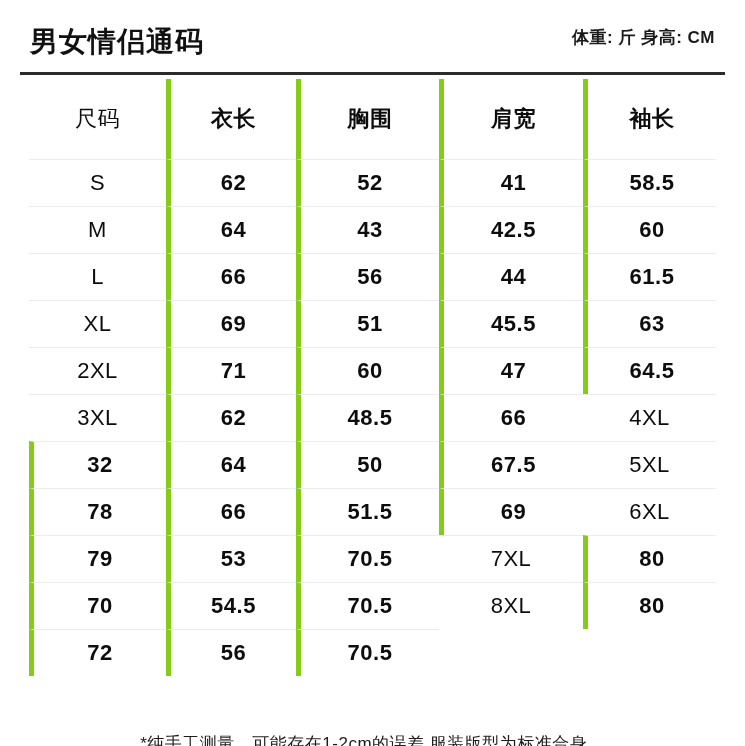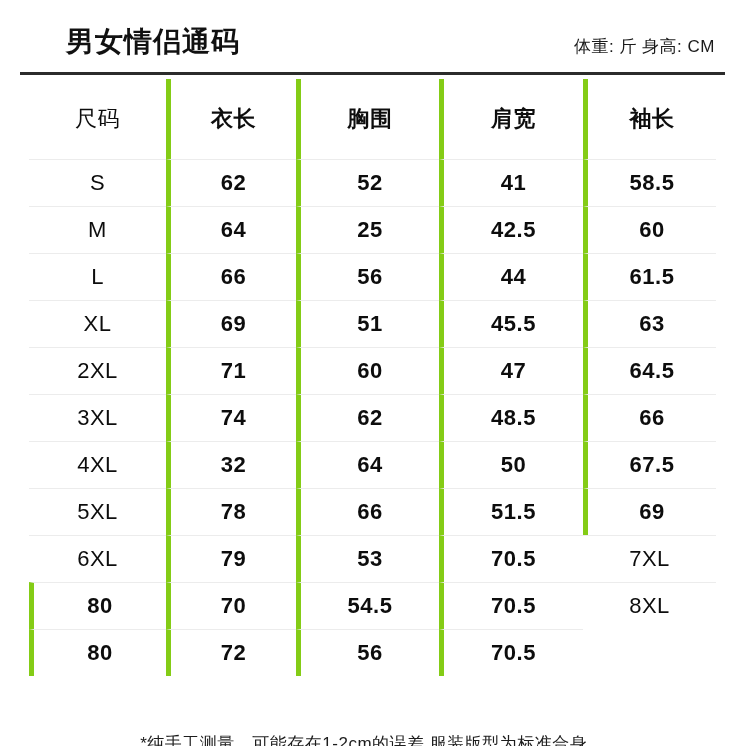--- a/index.html
+++ b/index.html
@@ -6,33 +6,32 @@
   html, body {
     width: 745px; height: 746px;
     background: #ffffff;
     color: #111111;
     font-family: "Liberation Sans", "DejaVu Sans", sans-serif;
     overflow: hidden;
   }
   .header {
     display: flex;
     justify-content: space-between;
-    align-items: flex-end;
+    align-items: flex-start;
     padding: 26px 30px 0 30px;
-    margin-left: 36px;
   }
   .title {
     font-size: 28px;
     font-weight: 700;
     letter-spacing: 1px;
     line-height: 1.15;
   }
   .units {
     font-size: 17px;
-    font-weight: 400;
+    font-weight: 700;
     color: #1a1a1a;
     letter-spacing: 0.5px;
   }
   .rule {
     margin: 14px 20px 0 20px;
     border-top: 3px solid #2b2b2b;
   }
   .table {
     margin: 4px 29px;
     display: grid;
@@ -75,40 +74,39 @@
   <div class="cell head vline">胸围</div>
   <div class="cell head vline">肩宽</div>
   <div class="cell head vline">袖长</div>
 <div class="cell hline">S</div>
     <div class="cell hline vline">62</div>
     <div class="cell hline vline">52</div>
     <div class="cell hline vline">41</div>
     <div class="cell hline vline">58.5</div>
     <div class="cell hline">M</div>
     <div class="cell hline vline">64</div>
-    <div class="cell hline vline">25</div>
+    <div class="cell hline vline">43</div>
     <div class="cell hline vline">42.5</div>
     <div class="cell hline vline">60</div>
     <div class="cell hline">L</div>
     <div class="cell hline vline">66</div>
     <div class="cell hline vline">56</div>
     <div class="cell hline vline">44</div>
     <div class="cell hline vline">61.5</div>
     <div class="cell hline">XL</div>
     <div class="cell hline vline">69</div>
     <div class="cell hline vline">51</div>
     <div class="cell hline vline">45.5</div>
     <div class="cell hline vline">63</div>
     <div class="cell hline">2XL</div>
     <div class="cell hline vline">71</div>
     <div class="cell hline vline">60</div>
     <div class="cell hline vline">47</div>
     <div class="cell hline vline">64.5</div>
     <div class="cell hline">3XL</div>
-    <div class="cell hline vline">74</div>
     <div class="cell hline vline">62</div>
     <div class="cell hline vline">48.5</div>
     <div class="cell hline vline">66</div>
     <div class="cell hline">4XL</div>
     <div class="cell hline vline">32</div>
     <div class="cell hline vline">64</div>
     <div class="cell hline vline">50</div>
     <div class="cell hline vline">67.5</div>
     <div class="cell hline">5XL</div>
     <div class="cell hline vline">78</div>

